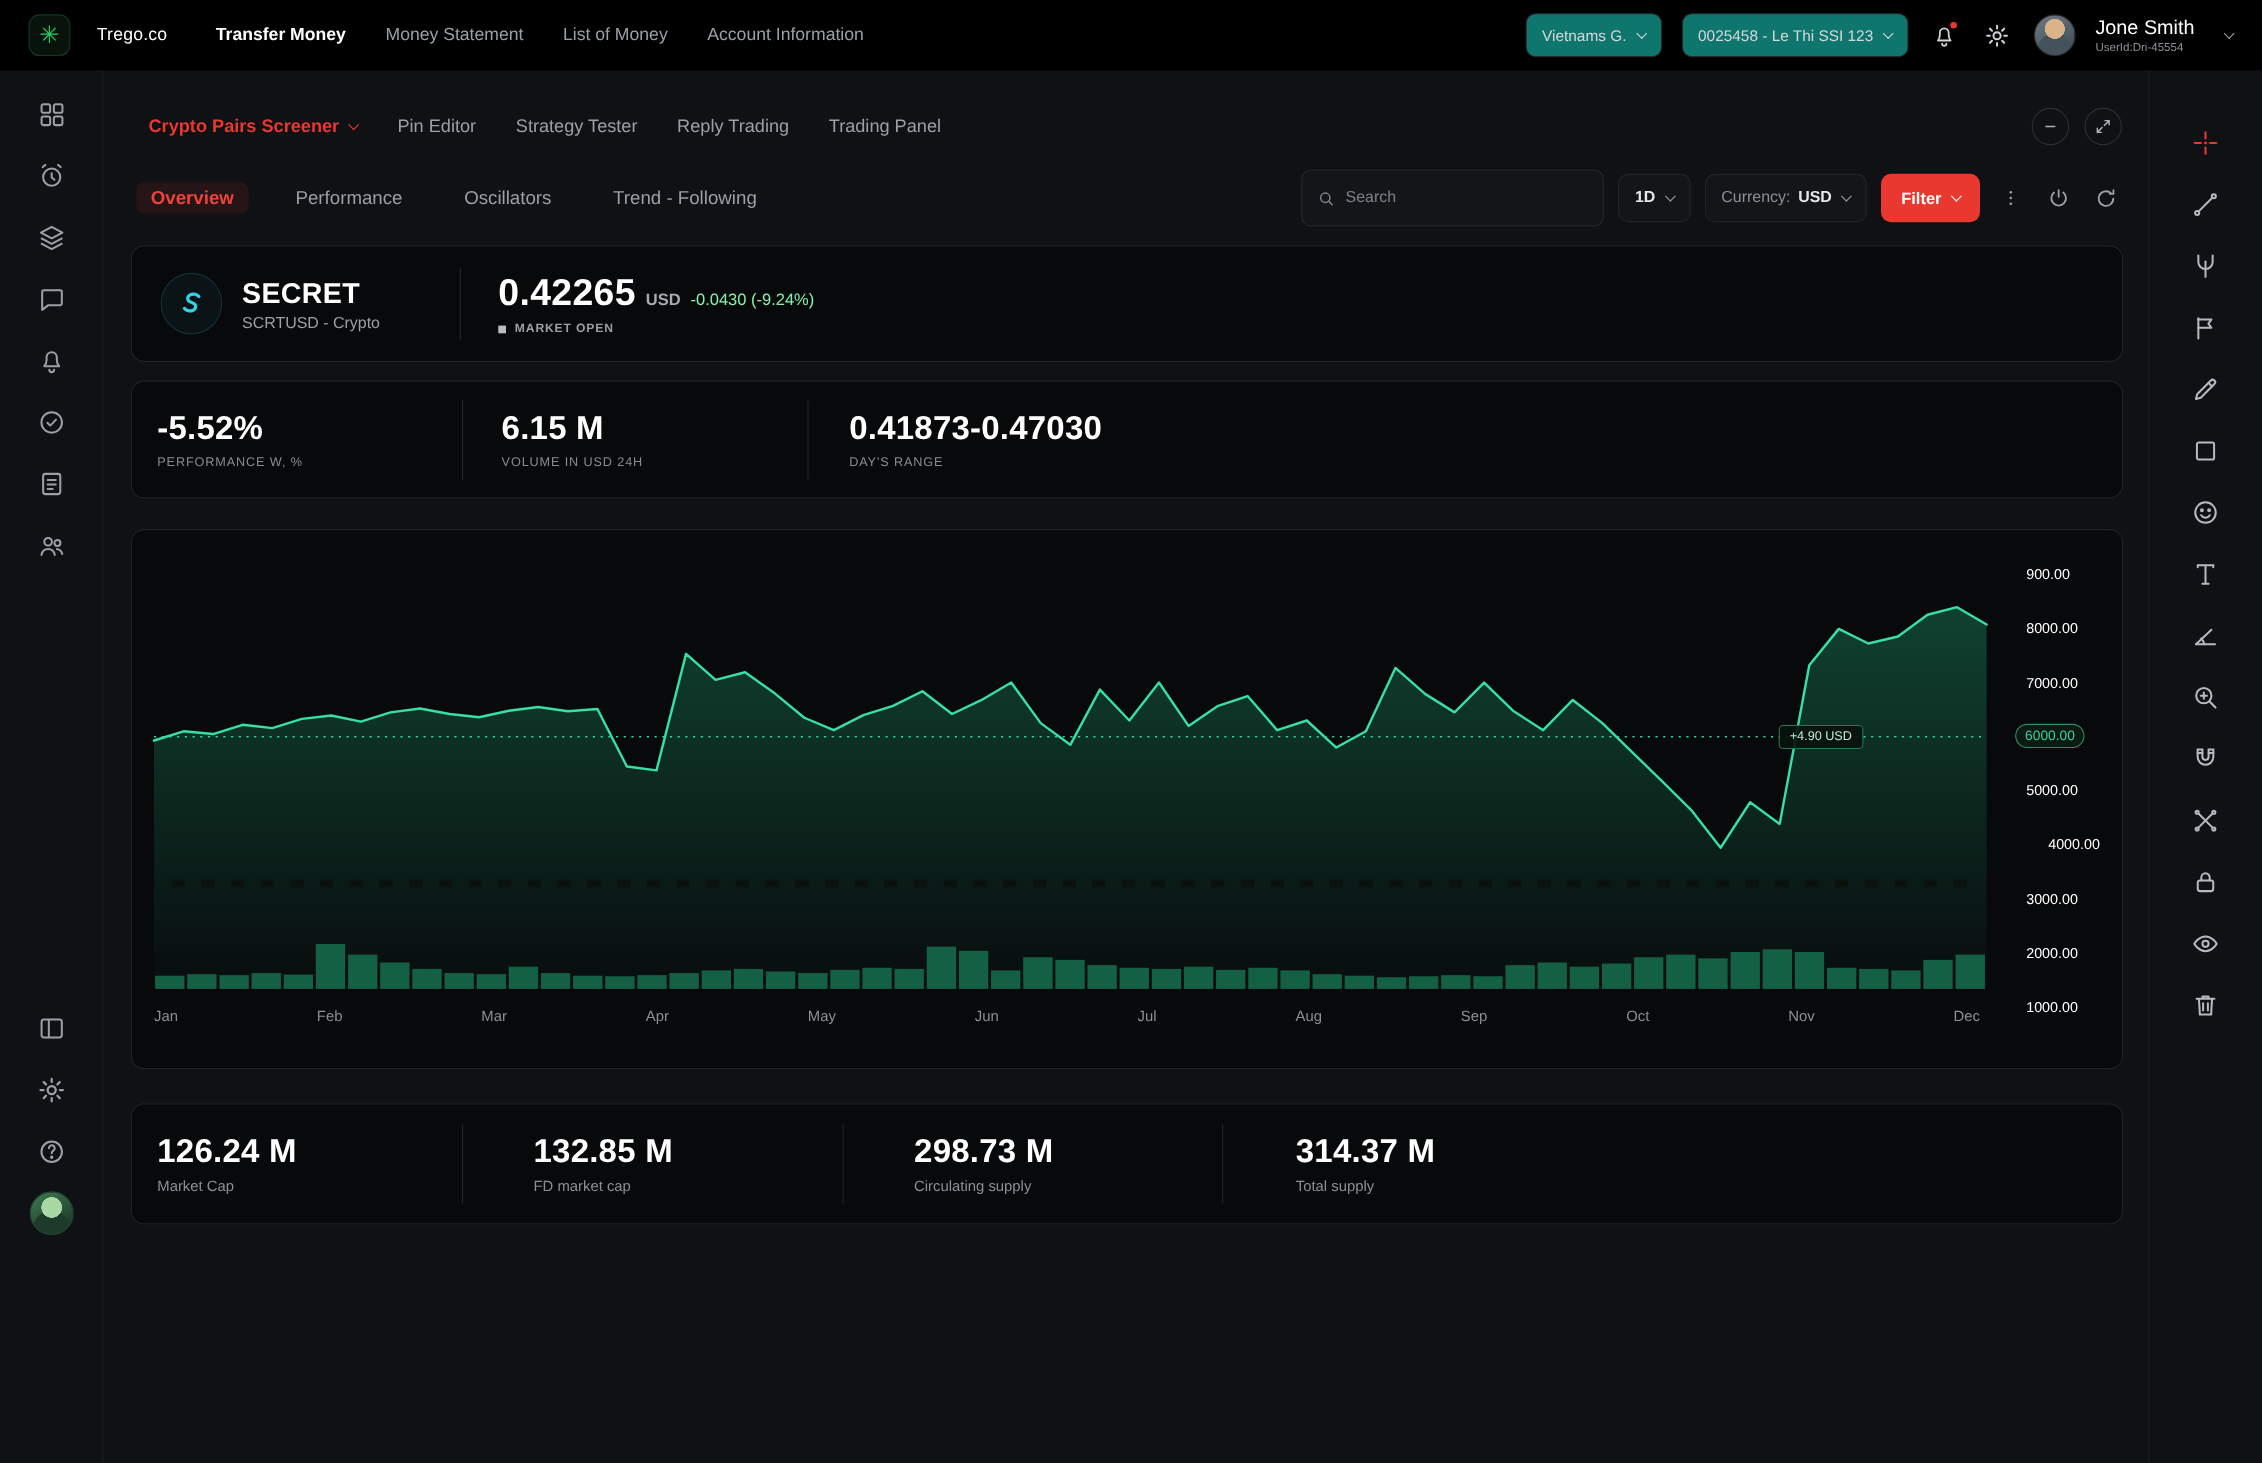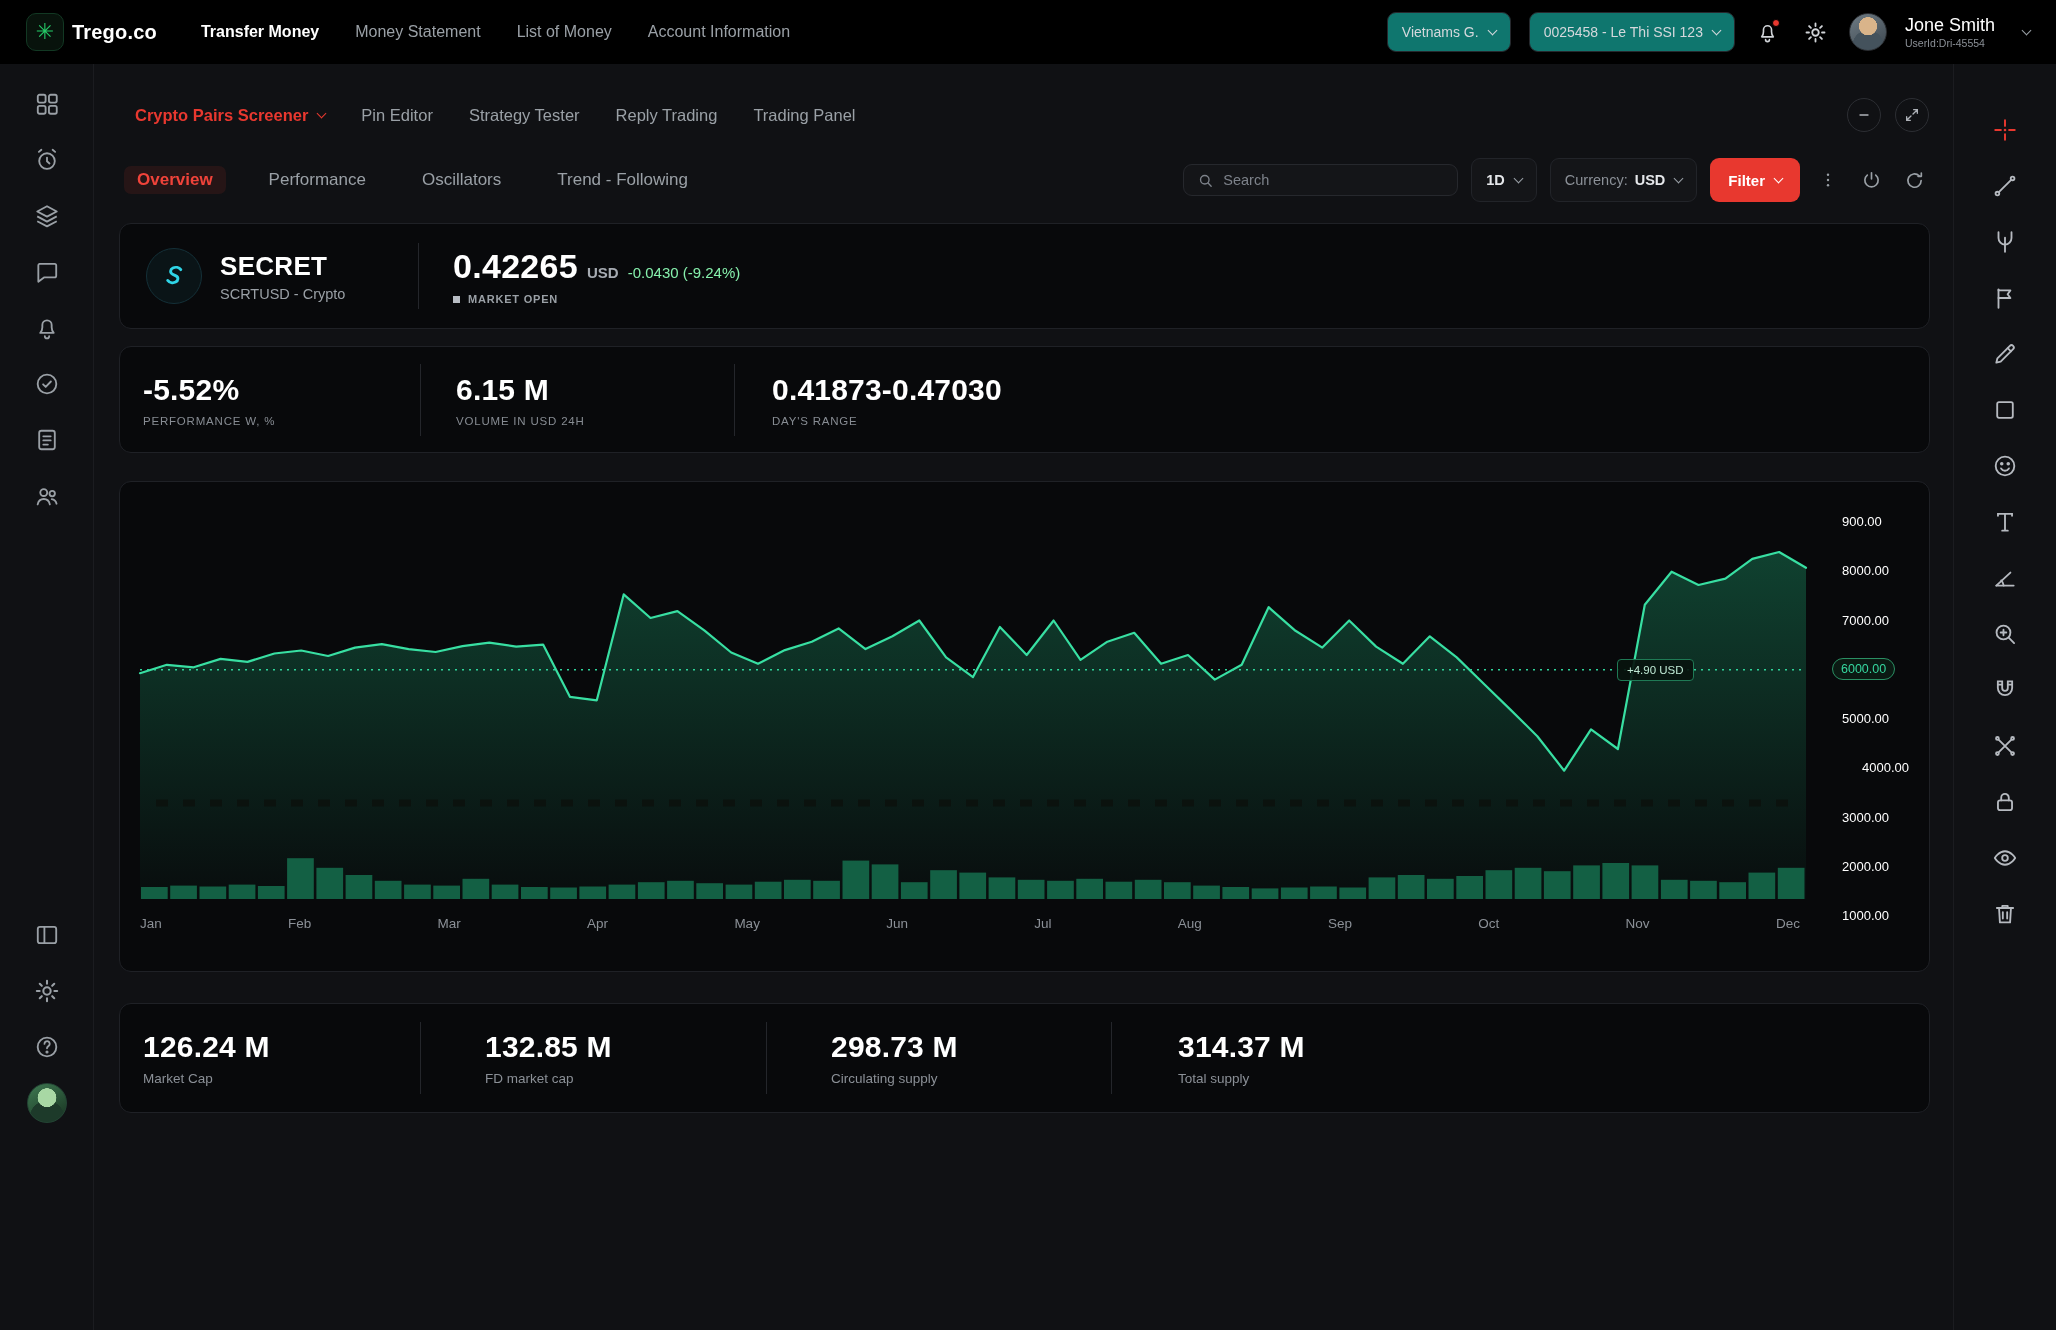--- a/index.html
+++ b/index.html
@@ -3,21 +3,21 @@
 <meta charset="utf-8">
 <style>
   *{box-sizing:border-box;margin:0;padding:0}
   html,body{width:2056px;height:1330px;overflow:hidden}
   body{background:#101114;font-family:"Liberation Sans","DejaVu Sans",sans-serif;color:#fff}
   svg{display:block}
 
   
   .topbar{position:absolute;left:0;top:0;width:2056px;height:64px;background:#000;display:flex;align-items:center;padding:0 26px;z-index:5}
   .logo-box{width:38px;height:38px;border-radius:10px;background:#08130c;border:1px solid #123823;display:flex;align-items:center;justify-content:center;color:#25c866;font-size:22px}
-  .brand{font-size:20px;font-weight:700;margin-left:8px;letter-spacing:.2px}
+  .brand{font-size:16px;font-weight:400;margin-left:24px;letter-spacing:.2px}
   .topnav{display:flex;align-items:center;gap:36px;margin-left:44px}
   .topnav a{font-size:16px;color:#9aa0a6;text-decoration:none;cursor:pointer}
   .topnav a.active{color:#fff;font-weight:600}
   .top-right{margin-left:auto;display:flex;align-items:center;gap:18px}
   .tb-dd{display:flex;align-items:center;height:40px;padding:0 14px;background:#0f766e;border:1px solid #26282d;border-radius:9px;font-size:14px;color:#d5d8dc;cursor:pointer;white-space:nowrap}
   .chev{display:inline-block;width:7px;height:7px;border-right:1.6px solid currentColor;border-bottom:1.6px solid currentColor;transform:rotate(45deg);margin-left:10px;margin-top:-4px;flex:0 0 auto}
   .icon-btn{position:relative;width:30px;height:30px;display:flex;align-items:center;justify-content:center;color:#d0d3d7;cursor:pointer}
   .dot{position:absolute;top:2px;right:3px;width:8px;height:8px;border-radius:50%;background:#e8382f;border:1.5px solid #000}
   .avatar{width:38px;height:38px;border-radius:50%;background:radial-gradient(circle at 50% 34%,#d9b48a 0 30%,rgba(0,0,0,0) 31%),radial-gradient(circle at 50% 88%,#44525c 0 42%,rgba(0,0,0,0) 43%),linear-gradient(150deg,#6e7b84,#3c464e);border:1px solid #2a2d31;cursor:pointer}
   .user-meta{display:flex;flex-direction:column;line-height:1.2}
@@ -41,21 +41,21 @@
   .tabs-row{display:flex;align-items:center;gap:36px;padding:32px 24px 0 41px;height:70px}
   .tab{font-size:16.5px;color:#9aa0a6;cursor:pointer;white-space:nowrap}
   .tab.screener{color:#e8382f;font-weight:600;display:flex;align-items:center}
   .tabs-right{margin-left:auto;display:flex;gap:14px}
   .circle-btn{width:34px;height:34px;border-radius:50%;border:1px solid #2c2e33;display:flex;align-items:center;justify-content:center;color:#aeb2b8;cursor:pointer}
 
   .subtabs-row{display:flex;align-items:center;gap:30px;padding:23px 24px 0 30px;height:69px}
   .subtab{font-size:17px;color:#9aa0a6;cursor:pointer;padding:4px 13px;border-radius:7px;white-space:nowrap}
   .subtab.active{color:#f0433a;background:rgba(232,56,47,.10);font-weight:600}
   .controls{margin-left:auto;display:flex;align-items:center;gap:13px}
-  .search-box{display:flex;align-items:center;width:275px;height:32px;background:#141518;border:1px solid #26282d;border-radius:9px;padding:0 13px;color:#7d828a}
+  .search-box{display:flex;align-items:center;width:275px;height:52px;background:#141518;border:1px solid #26282d;border-radius:9px;padding:0 13px;color:#7d828a}
   .search-box input{flex:1;background:transparent;border:0;outline:0;color:#d5d8dc;font-size:14.5px;margin-left:9px;font-family:inherit}
   .search-box input::placeholder{color:#7d828a}
   .pill{display:flex;align-items:center;height:44px;padding:0 14px;background:#141518;border:1px solid #222429;border-radius:9px;font-size:14.5px;color:#e5e7ea;cursor:pointer;white-space:nowrap}
   .pill .lab-muted{color:#8b9097;margin-right:7px}
   .filter-btn{display:flex;align-items:center;height:44px;padding:0 18px;background:#e8382f;border-radius:9px;font-size:15px;font-weight:600;color:#fff;cursor:pointer}
   .ghost-ic{width:30px;height:30px;display:flex;align-items:center;justify-content:center;color:#9aa0a6;cursor:pointer}
 
   .card{background:#08090b;border:1px solid #1f2126;border-radius:12px;margin:0 23px 0 25px}
 
   

